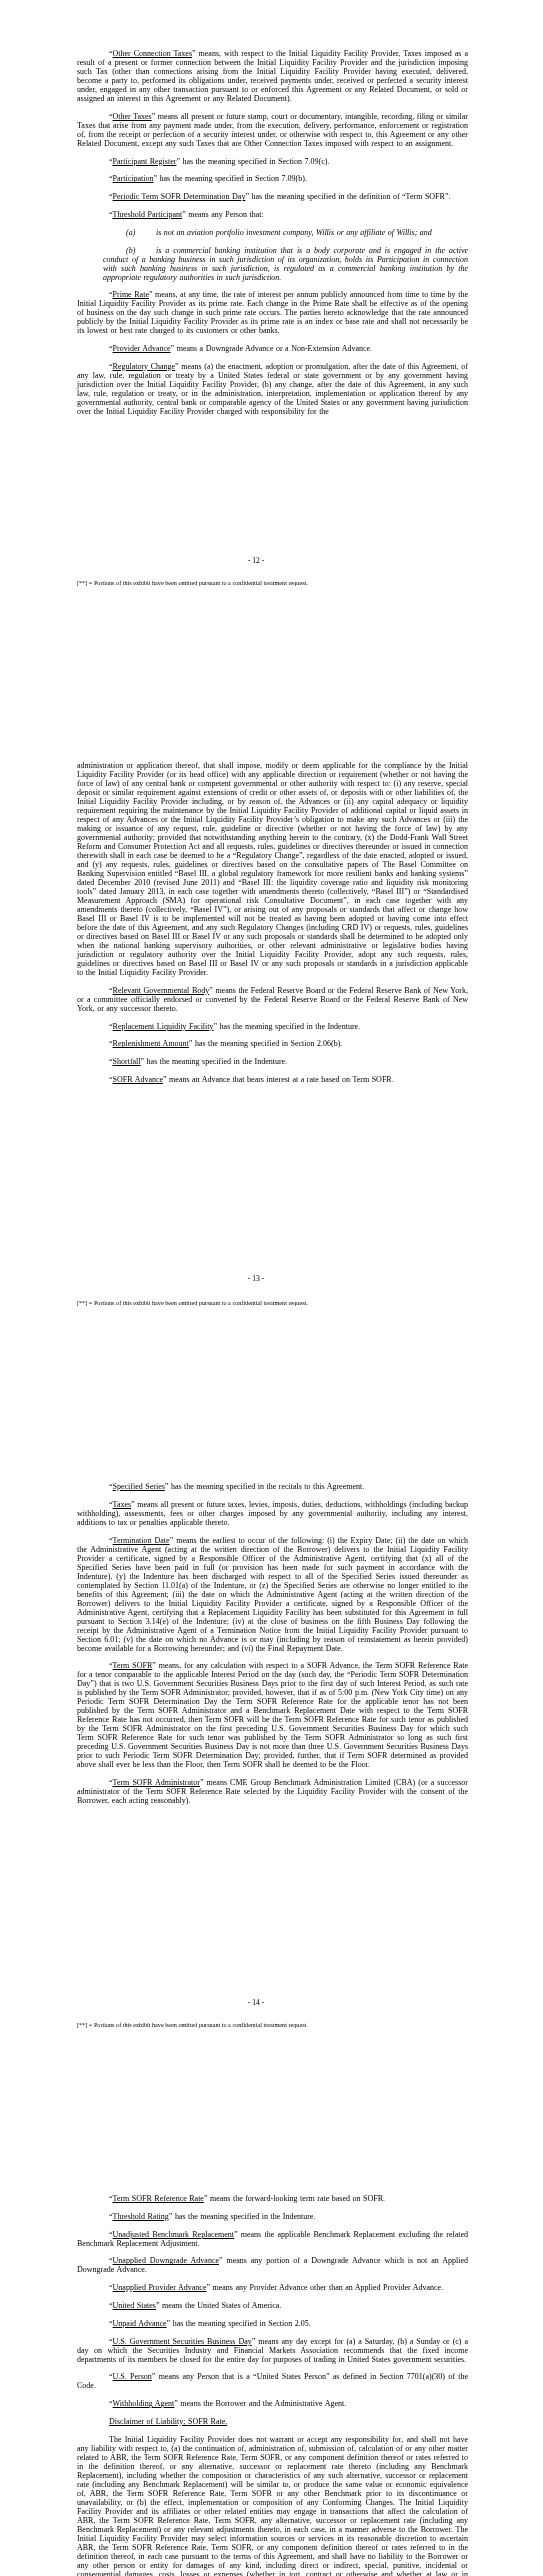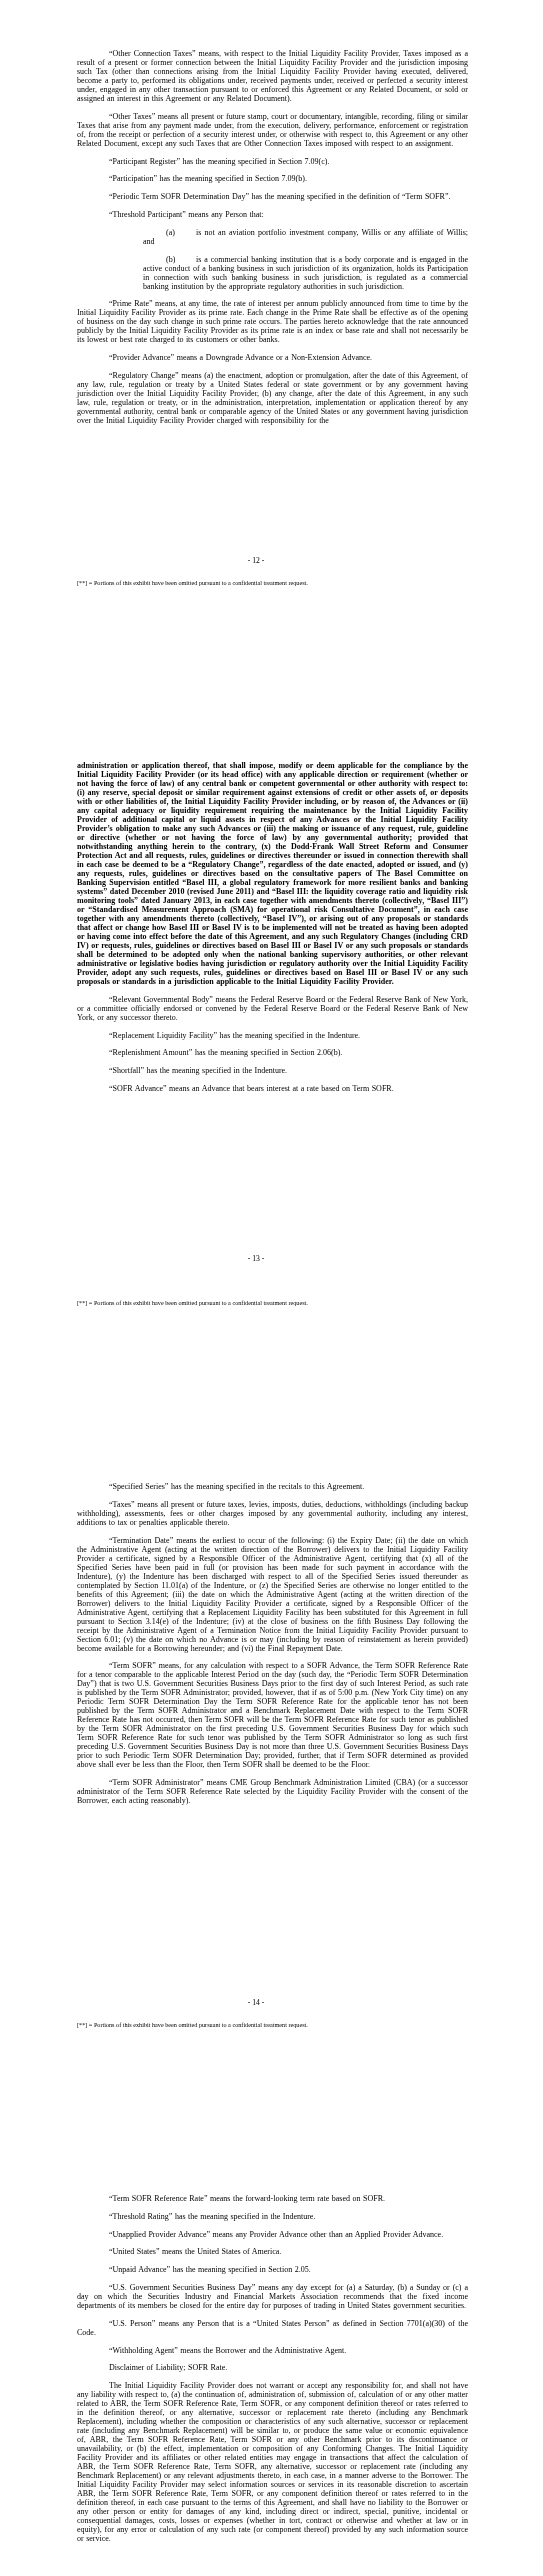--- a/index.html
+++ b/index.html
@@ -29,24 +29,24 @@
     font-family: "Liberation Serif", "DejaVu Serif", serif;
     font-size: 8px;
     line-height: 9px;
     text-align: justify;
     word-spacing: 0.5px;
   }
   .para { margin: 0 0 8.8px 0; }
   .para.definition { text-indent: 32px; }
   .para.body { text-indent: 32px; }
   .para.heading { text-indent: 32px; }
-  .para.continuation { text-indent: 0; font-weight: bold; }
-  .para.sub { margin-left: 66px; text-indent: 23px; }
+  .para.continuation { text-indent: 0; }
+  .para.sub { margin-left: 26px; text-indent: 23px; font-style: italic; }
   .sub-label { display: inline-block; width: 30px; text-indent: 0; }
-  .term { }
+  .term { text-decoration: underline; }
   .page-number {
     position: absolute;
     left: 0;
     width: 512px;
     text-align: center;
     color: #000000;
     font-family: "Liberation Serif", "DejaVu Serif", serif;
     font-size: 7.7px;
   }
   .footnote {
@@ -57,21 +57,21 @@
     color: #000000;
     font-family: "Liberation Serif", "DejaVu Serif", serif;
     font-size: 6.2px;
     line-height: 7.2px;
   }
   
   .page:nth-child(1) .content { top: 49px; }
   .page:nth-child(1) .page-number { top: 556px; }
   .page:nth-child(1) .footnote { top: 579px; }
   .page:nth-child(2) .content { top: 58px; }
-  .page:nth-child(2) .page-number { top: 551px; }
+  .page:nth-child(2) .page-number { top: 571px; }
   .page:nth-child(2) .footnote { top: 596px; }
   .page:nth-child(3) .content { top: 76px; }
   .page:nth-child(3) .page-number { top: 592px; }
   .page:nth-child(3) .footnote { top: 615px; }
   .page:nth-child(4) .content { top: 85px; }
   .page:nth-child(4) .page-number { top: 641px; }
   .page:nth-child(4) .footnote { top: 665px; }
 </style>
 </head>
 <body>
@@ -114,20 +114,22 @@
         <p class="para definition">“<span class="term">Term SOFR</span>” means, for any calculation with respect to a SOFR Advance, the Term SOFR Reference Rate for a tenor comparable to the applicable Interest Period on the day (such day, the “Periodic Term SOFR Determination Day”) that is two U.S. Government Securities Business Days prior to the first day of such Interest Period, as such rate is published by the Term SOFR Administrator; provided, however, that if as of 5:00 p.m. (New York City time) on any Periodic Term SOFR Determination Day the Term SOFR Reference Rate for the applicable tenor has not been published by the Term SOFR Administrator and a Benchmark Replacement Date with respect to the Term SOFR Reference Rate has not occurred, then Term SOFR will be the Term SOFR Reference Rate for such tenor as published by the Term SOFR Administrator on the first preceding U.S. Government Securities Business Day for which such Term SOFR Reference Rate for such tenor was published by the Term SOFR Administrator so long as such first preceding U.S. Government Securities Business Day is not more than three U.S. Government Securities Business Days prior to such Periodic Term SOFR Determination Day; provided, further, that if Term SOFR determined as provided above shall ever be less than the Floor, then Term SOFR shall be deemed to be the Floor.</p>
         <p class="para definition">“<span class="term">Term SOFR Administrator</span>” means CME Group Benchmark Administration Limited (CBA) (or a successor administrator of the Term SOFR Reference Rate selected by the Liquidity Facility Provider with the consent of the Borrower, each acting reasonably).</p>
       </div>
       <div class="page-number">- 14 -</div>
       <div class="footnote">[**] = Portions of this exhibit have been omitted pursuant to a confidential treatment request.</div>
     </div>
     <div class="page">
       <div class="content">
         <p class="para definition">“<span class="term">Term SOFR Reference Rate</span>” means the forward-looking term rate based on SOFR.</p>
         <p class="para definition">“<span class="term">Threshold Rating</span>” has the meaning specified in the Indenture.</p>
+        <p class="para definition">“<span class="term">Unadjusted Benchmark Replacement</span>” means the applicable Benchmark Replacement excluding the related Benchmark Replacement Adjustment.</p>
+        <p class="para definition">“<span class="term">Unapplied Downgrade Advance</span>” means any portion of a Downgrade Advance which is not an Applied Downgrade Advance.</p>
         <p class="para definition">“<span class="term">Unapplied Provider Advance</span>” means any Provider Advance other than an Applied Provider Advance.</p>
         <p class="para definition">“<span class="term">United States</span>” means the United States of America.</p>
         <p class="para definition">“<span class="term">Unpaid Advance</span>” has the meaning specified in Section 2.05.</p>
         <p class="para definition">“<span class="term">U.S. Government Securities Business Day</span>” means any day except for (a) a Saturday, (b) a Sunday or (c) a day on which the Securities Industry and Financial Markets Association recommends that the fixed income departments of its members be closed for the entire day for purposes of trading in United States government securities.</p>
         <p class="para definition">“<span class="term">U.S. Person</span>” means any Person that is a “United States Person” as defined in Section 7701(a)(30) of the Code.</p>
         <p class="para definition">“<span class="term">Withholding Agent</span>” means the Borrower and the Administrative Agent.</p>
         <p class="para heading"><span class="term">Disclaimer of Liability; SOFR Rate.</span></p>
         <p class="para body">The Initial Liquidity Facility Provider does not warrant or accept any responsibility for, and shall not have any liability with respect to, (a) the continuation of, administration of, submission of, calculation of or any other matter related to ABR, the Term SOFR Reference Rate, Term SOFR, or any component definition thereof or rates referred to in the definition thereof, or any alternative, successor or replacement rate thereto (including any Benchmark Replacement), including whether the composition or characteristics of any such alternative, successor or replacement rate (including any Benchmark Replacement) will be similar to, or produce the same value or economic equivalence of, ABR, the Term SOFR Reference Rate, Term SOFR or any other Benchmark prior to its discontinuance or unavailability, or (b) the effect, implementation or composition of any Conforming Changes. The Initial Liquidity Facility Provider and its affiliates or other related entities may engage in transactions that affect the calculation of ABR, the Term SOFR Reference Rate, Term SOFR, any alternative, successor or replacement rate (including any Benchmark Replacement) or any relevant adjustments thereto, in each case, in a manner adverse to the Borrower. The Initial Liquidity Facility Provider may select information sources or services in its reasonable discretion to ascertain ABR, the Term SOFR Reference Rate, Term SOFR, or any component definition thereof or rates referred to in the definition thereof, in each case pursuant to the terms of this Agreement, and shall have no liability to the Borrower or any other person or entity for damages of any kind, including direct or indirect, special, punitive, incidental or consequential damages, costs, losses or expenses (whether in tort, contract or otherwise and whether at law or in equity), for any error or calculation of any such rate (or component thereof) provided by any such information source or service.</p>
       </div>
     </div>

